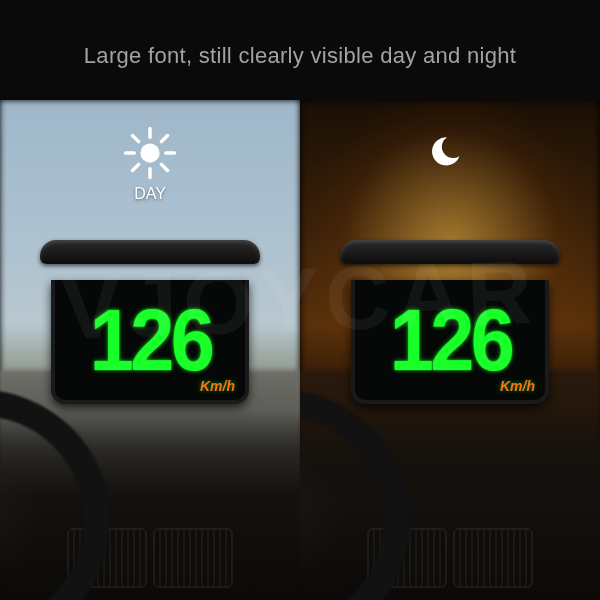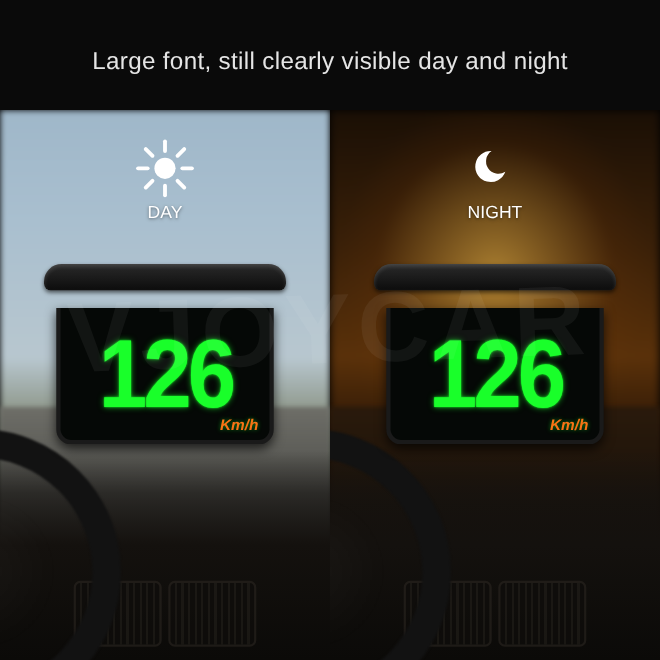--- a/index.html
+++ b/index.html
@@ -19,21 +19,21 @@
   }
   .header {
     height: 100px;
     background: #0a0a0a;
     display: flex;
     align-items: center;
     justify-content: center;
     padding: 0 20px;
   }
   .headline {
-    color: #e5e5e5;
+    color: #a3a3a3;
     font-size: 22px;
     font-weight: 500;
     letter-spacing: 0.3px;
     text-align: center;
     margin-top: 12px;
   }
   .split {
     flex: 1;
     display: flex;
   }
@@ -235,21 +235,20 @@
     <div class="panel night">
       <div class="sky"></div>
       <div class="road"></div>
 
       <div class="mode-label">
         <div class="icon-holder">
           <svg viewBox="0 0 64 64" width="50" height="50">
             <path d="M44 36 A18 18 0 1 1 28 12 A14 14 0 1 0 44 36 Z" fill="#fff"></path>
           </svg>
         </div>
-        <div class="text">NIGHT</div>
       </div>
 
       <div class="device">
         <div class="hood"></div>
         <div class="screen">
           <div class="speed">126</div>
           <div class="unit">Km/h</div>
         </div>
       </div>
 

